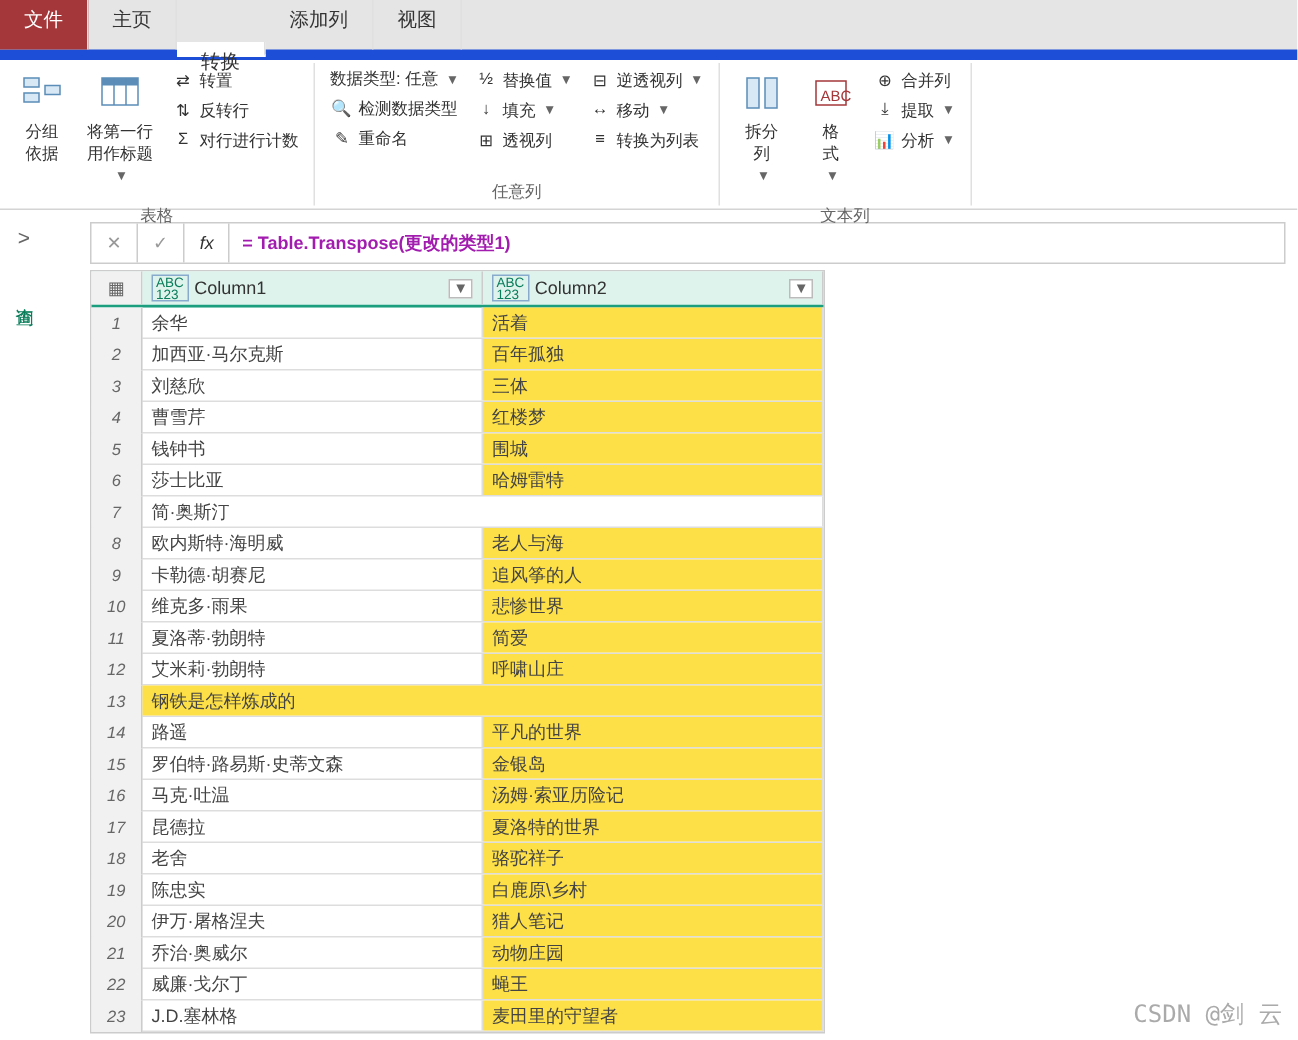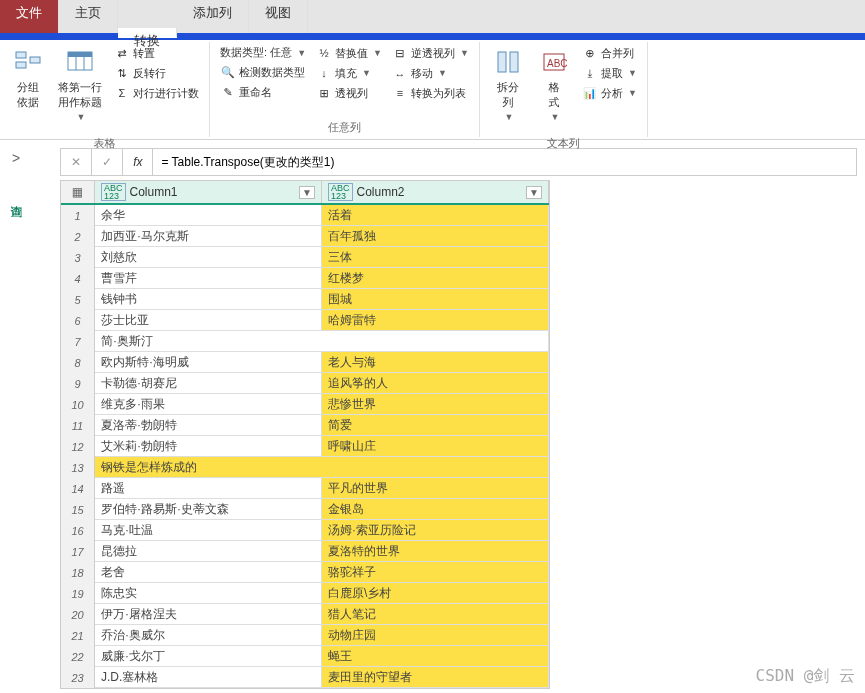--- a/index.html
+++ b/index.html
@@ -13,21 +13,21 @@
 .group-label { font-size:11px; color:#666; margin-top:12px; }
 .group-content { display:flex; gap:6px; }
 .big-btn { display:flex; flex-direction:column; align-items:center; gap:2px; padding:2px 4px; cursor:pointer; font-size:11px; }
 .big-btn .icon { width:32px; height:32px; display:flex; align-items:center; justify-content:center; }
 .small-btns { display:flex; flex-direction:column; gap:2px; font-size:11px; }
 .small-btn { display:flex; align-items:center; gap:3px; padding:1px 2px; cursor:pointer; white-space:nowrap; }
 .small-btn .icon { width:16px; height:16px; display:inline-flex; align-items:center; justify-content:center; }
 .dd { font-size:9px; color:#666; margin-left:2px; }
 .fx-bar { display:flex; align-items:center; height:28px; border:1px solid #ccc; margin:8px 8px 4px 60px; }
 .fx-cell { padding:0 10px; border-right:1px solid #ccc; height:100%; display:flex; align-items:center; }
-.fx-input { flex:1; padding:0 8px; height:100%; display:flex; align-items:center; color:#000000; }
+.fx-input { flex:1; padding:0 8px; height:100%; display:flex; align-items:center; color:#a21caf;font-weight:bold; }
 .side-collapse { position:absolute; left:6px; top:150px; width:20px; font-size:12px; color:#666; display:flex; flex-direction:column; align-items:center; }
 .side-collapse .chevron { font-size:14px; margin-bottom:30px; }
 .side-collapse .vertical-text { writing-mode:vertical-lr; color:#0a7d5a; }
 .grid-wrap { margin-left:60px; max-width:490px; border:1px solid #ccc; }
 .grid-header { display:flex; height:24px; background:#dff3ed; border-bottom:2px solid #1a9e7e; }
 .row-header, .row-index { width:34px; min-width:34px; border-right:1px solid #ccc; background:#f1f1f1; display:flex; align-items:center; justify-content:center; color:#666; }
 .col-header { flex:1; display:flex; align-items:center; padding:0 6px; border-right:1px solid #ccc; gap:4px; background:#dff3ed; }
 .col-header .type-icon { font-size:9px; color:#0a7d5a; border:1px solid #8ac; padding:0 2px; }
 .col-header .filter { margin-left:auto; color:#666; font-size:10px; border:1px solid #bbb; padding:0 2px; background:#fff; }
 .grid-row { display:flex; height:21px; border-bottom:1px solid #ddd; }

